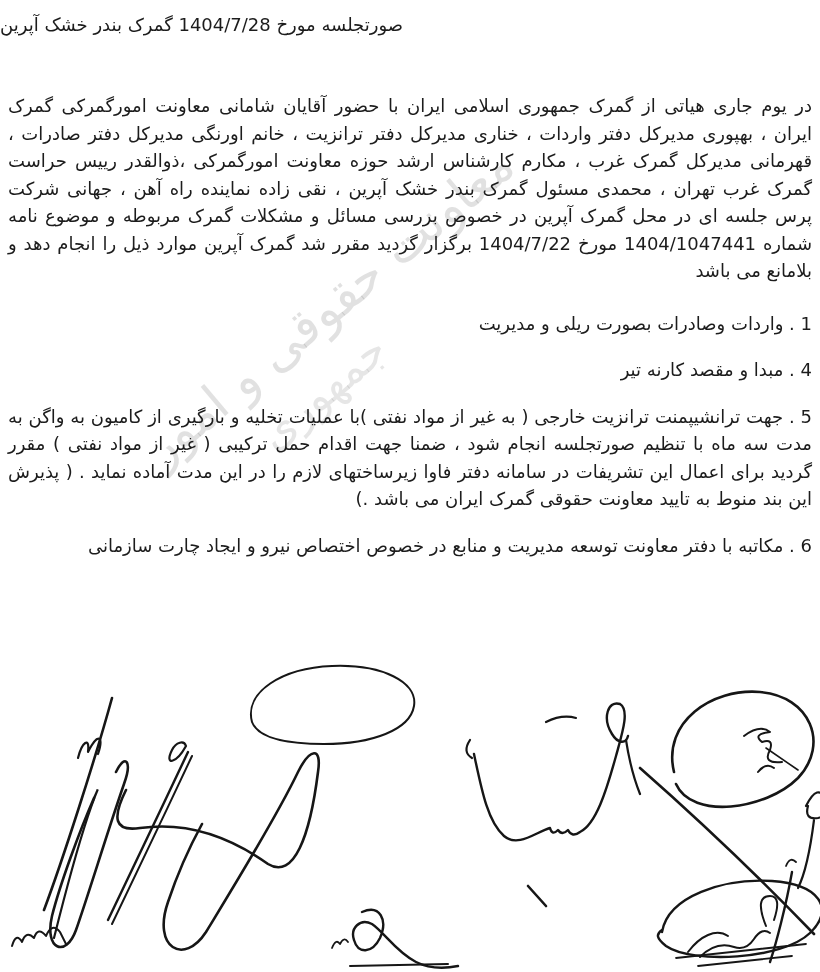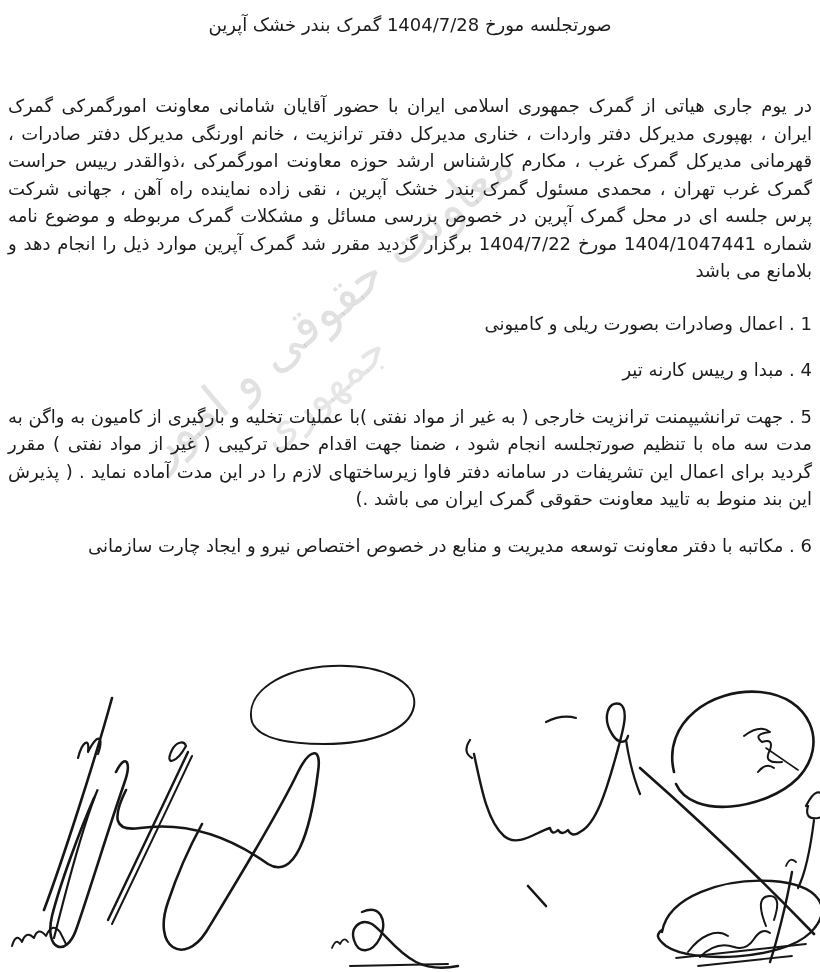--- a/index.html
+++ b/index.html
@@ -28,21 +28,21 @@
   }
   .watermark .wm2{
     font-size:44px;
     margin-top:6px;
     margin-right:120px;
     color:rgba(90,90,90,0.15);
   }
   .title{
     position:relative;z-index:1;
     margin:0;padding-top:14px;
-    text-align:center;
+    text-align:left;
     font-size:18px;
     font-weight:normal;
   }
   .intro{
     position:relative;z-index:1;
     margin:57px 8px 4px 8px;
     font-size:18px;
     line-height:27.5px;
     text-align:justify;
     text-align-last:right;
@@ -69,22 +69,22 @@
   <div class="watermark">
     <div>معاونت حقوقی و امور</div>
     <div class="wm2">جمهوری</div>
   </div>
 
   <h1 class="title">صورتجلسه مورخ 1404/7/28 گمرک بندر خشک آپرین</h1>
 
   <p class="intro">در یوم جاری هیاتی از گمرک جمهوری اسلامی ایران با حضور آقایان شامانی معاونت امورگمرکی گمرک ایران ، بهپوری مدیرکل دفتر واردات ، خناری مدیرکل دفتر ترانزیت ، خانم اورنگی مدیرکل دفتر صادرات ، قهرمانی مدیرکل گمرک غرب ، مکارم کارشناس ارشد حوزه معاونت امورگمرکی ،ذوالقدر رییس حراست گمرک غرب تهران ، محمدی مسئول گمرک بندر خشک آپرین ، نقی زاده نماینده راه آهن ، جهانی شرکت پرس جلسه ای در محل گمرک آپرین در خصوص بررسی مسائل و مشکلات گمرک مربوطه و موضوع نامه شماره 1404/1047441 مورخ 1404/7/22 برگزار گردید مقرر شد گمرک آپرین موارد ذیل را انجام دهد و بلامانع می باشد</p>
 
   <div class="items">
-    <p class="item"><span>1 .</span> <span>اعمال وصادرات بصورت ریلی و کامیونی</span></p>
-    <p class="item"><span>4 .</span> <span>مبدا و رییس کارنه تیر</span></p>
+    <p class="item"><span>1 .</span> <span>واردات وصادرات بصورت ریلی و مدیریت</span></p>
+    <p class="item"><span>4 .</span> <span>مبدا و مقصد کارنه تیر</span></p>
     <p class="item"><span>5 .</span> <span>جهت ترانشیپمنت ترانزیت خارجی ( به غیر از مواد نفتی )با عملیات تخلیه و بارگیری از کامیون به واگن به مدت سه ماه با تنظیم صورتجلسه انجام شود ، ضمنا جهت اقدام حمل ترکیبی ( غیر از مواد نفتی ) مقرر گردید برای اعمال این تشریفات در سامانه دفتر فاوا زیرساختهای لازم را در این مدت آماده نماید . ( پذیرش این بند منوط به تایید معاونت حقوقی گمرک ایران می باشد .)</span></p>
     <p class="item"><span>6 .</span> <span>مکاتبه با دفتر معاونت توسعه مدیریت و منابع در خصوص اختصاص نیرو و ایجاد چارت سازمانی</span></p>
   </div>
 
   <svg class="signatures" width="820" height="972" viewBox="0 0 820 972">
 
     <g>
       <path stroke-width="2.6" d="M112,698 C95,760 62,862 44,910"></path>
       <path stroke-width="2.2" d="M78,758 c4,-16 12,-22 10,-6 c10,-20 16,-16 10,2"></path>
       <path stroke-width="2.6" d="M116,772 C126,752 132,762 124,784 C108,830 88,896 76,930 C66,958 44,950 52,916 C60,884 80,830 94,798"></path>

